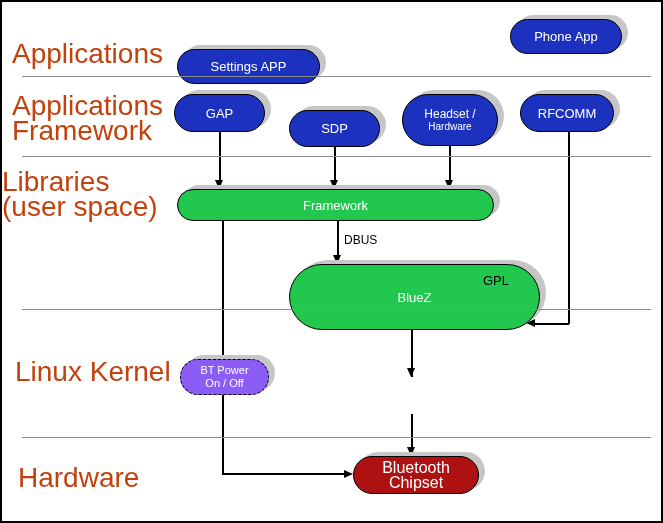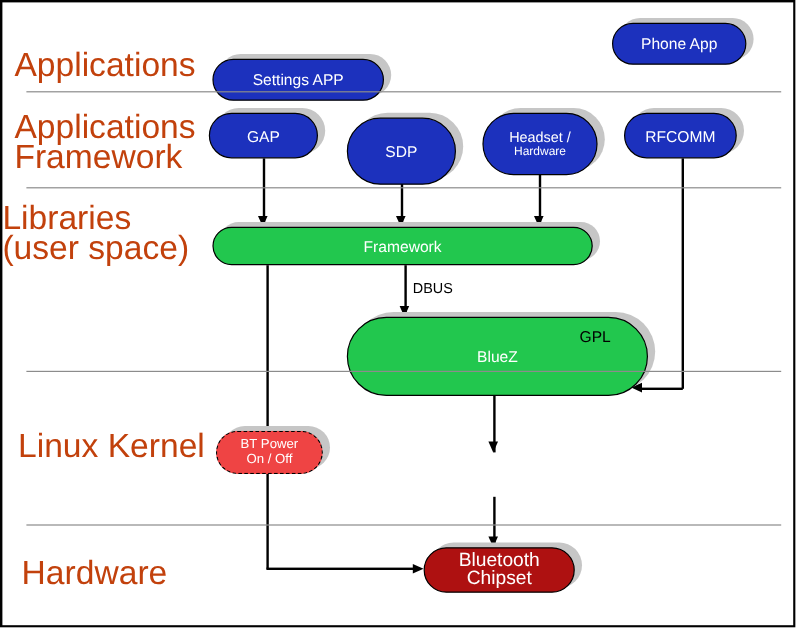--- a/index.html
+++ b/index.html
@@ -8,21 +8,21 @@
   .layer-label{position:absolute;color:#c2410c;font-size:28px;line-height:25px;text-align:left;z-index:2;}
 
   .divider{position:absolute;left:20px;width:629px;height:1px;background:#8c8c8c;z-index:4;}
 
   .pill{position:absolute;border-radius:999px;border:1.5px solid #000;color:#fff;
         display:flex;flex-direction:column;align-items:center;justify-content:center;
         font-size:13px;line-height:15px;text-align:center;box-sizing:border-box;
         box-shadow:6px -4px 0 #c6c6c6;z-index:3;}
   .blue{background:#1c31bd;}
   .green{background:#22c74e;}
-  .red{background:#ef4444;border-style:dashed;}
+  .red{background:#8b5cf6;border-style:dashed;}
   .red-solid{background:#ae1111;}
 
   .vline{position:absolute;width:1.5px;background:#000;z-index:1;}
   .hline{position:absolute;height:1.5px;background:#000;z-index:1;}
 
   .arr{position:absolute;width:0;height:0;z-index:2;}
   .arr-down{border-left:4.5px solid transparent;border-right:4.5px solid transparent;border-top:9px solid #000;}
   .arr-right{border-top:4.5px solid transparent;border-bottom:4.5px solid transparent;border-left:9px solid #000;}
   .arr-left{border-top:4.5px solid transparent;border-bottom:4.5px solid transparent;border-right:9px solid #000;}
 
@@ -84,21 +84,21 @@
   <div class="pill blue" style="left:175px;top:17px;width:143px;height:35px;margin-top:30px;">
     <span>Settings APP</span>
   </div>
   <div class="pill blue" style="left:172px;top:92px;width:91px;height:38px;">
     <span>GAP</span>
   </div>
 
   <div class="pill blue" style="left:508px;top:17px;width:112px;height:35px;">
     <span>Phone App</span>
   </div>
-  <div class="pill blue" style="left:287px;top:96px;width:91px;height:56px;">
+  <div class="pill blue" style="left:287px;top:108px;width:91px;height:37px;">
     <span>SDP</span>
   </div>
   <div class="pill blue" style="left:400px;top:92px;width:96px;height:52px;font-size:12px;line-height:14px;">
     <div>Headset /</div>
     <div class="small-line">Hardware</div>
   </div>
   <div class="pill blue" style="left:518px;top:92px;width:94px;height:38px;">
     <span>RFCOMM</span>
   </div>
 

